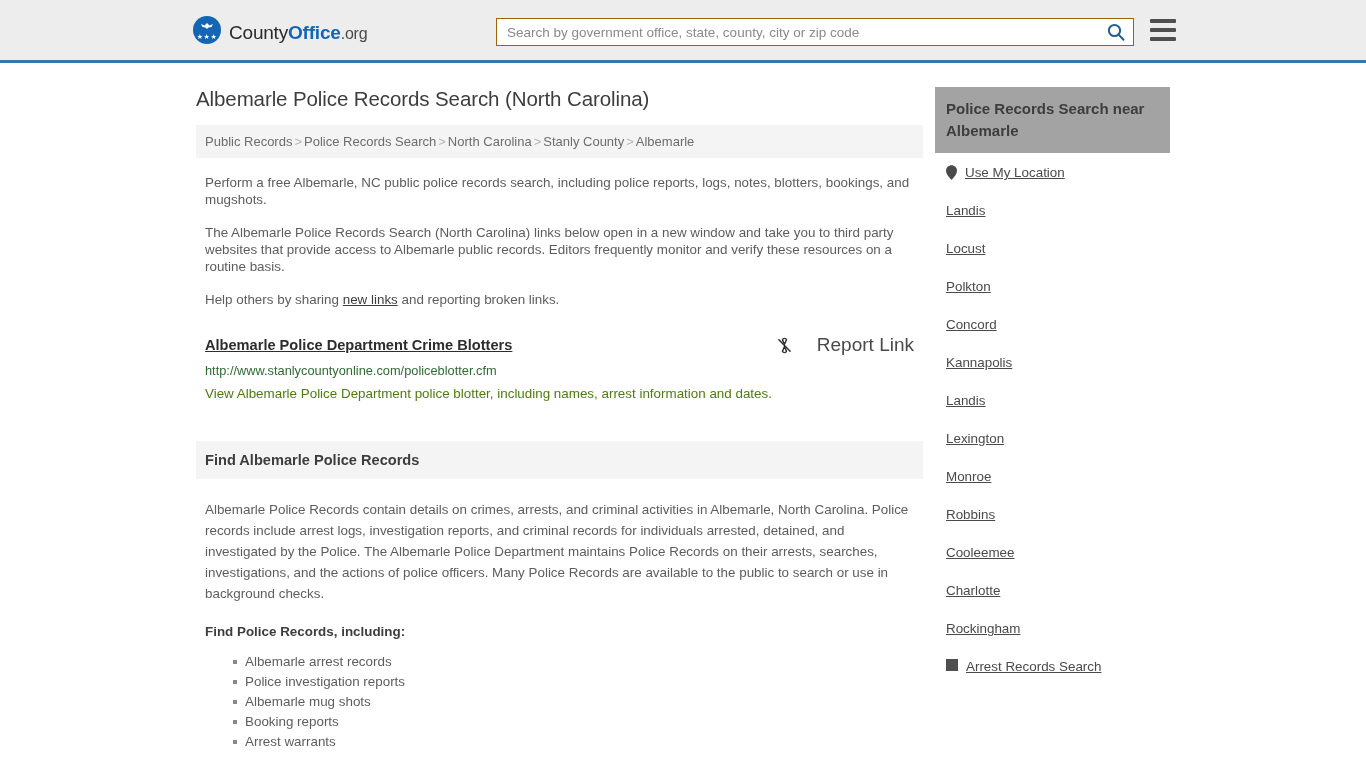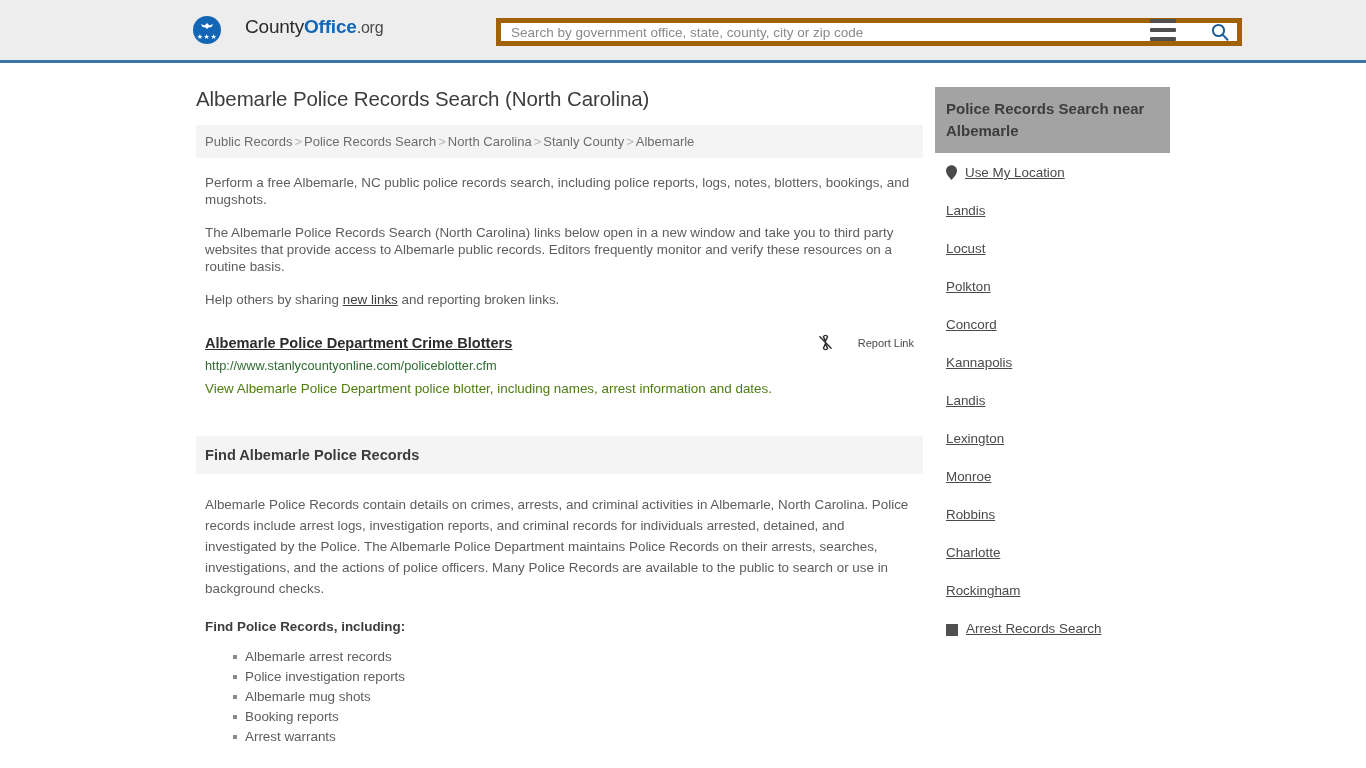--- a/index.html
+++ b/index.html
@@ -16,23 +16,23 @@
   .site-header {
     height:63px;
     background:#ededed;
     border-bottom:3px solid #3a76a8;
     display:flex;
     align-items:center;
     position:relative;
   }
   .brand {
     display:flex;
-    align-items:flex-start;
+    align-items:flex-end;
     margin-left:193px;
-    gap:24px;
+    gap:8px;
   }
   .brand-mark {
     width:28px; height:28px;
     border-radius:50%;
     background:#1266b5;
     position:relative;
     flex:0 0 auto;
     overflow:hidden;
   }
   .brand-mark .eagle {
@@ -55,23 +55,23 @@
     letter-spacing:-0.2px;
     white-space:nowrap;
   }
   .brand-text .b1 { color:#2b2b2b; }
   .brand-text .b2 { color:#1266b5; font-weight:bold; }
   .brand-text .b3 { color:#4a4a4a; font-size:16px; }
 
   .search-wrap {
     position:absolute;
     left:496px; top:18px;
-    width:746px; height:28px;
+    width:638px; height:28px;
     background:#ffffff;
-    border:5px solid #a16207;
+    border:1px solid #a16207;
     display:flex;
     align-items:center;
   }
   .search-input {
     flex:1;
     border:none;
     outline:none;
     background:transparent;
     font-family:"Liberation Sans", sans-serif;
     font-size:13.5px;
@@ -161,21 +161,21 @@
     font-size:14.6px;
     font-weight:bold;
     color:#2d2d2d;
     text-decoration:underline;
     cursor:pointer;
   }
   .report-link {
     display:flex;
     align-items:center;
     gap:24px;
-    font-size:11px;
+    font-size:19px;
     color:#4a4a4a;
     cursor:pointer;
     white-space:nowrap;
     text-align:right;
   }
   .result-url {
     font-size:12.8px;
     color:#2f6b32;
     margin-top:7px;
   }
@@ -234,21 +234,21 @@
     background:#a3a3a3;
     padding:11px 11px;
     font-size:15px;
     font-weight:bold;
     color:#3d3d3d;
     line-height:22px;
   }
   .side-links { padding:0 11px; }
   .side-link-row {
     display:flex;
-    align-items:flex-end;
+    align-items:flex-start;
     gap:8px;
     padding:12px 0 11px 0;
     font-size:13.4px;
   }
   .side-link-row a {
     color:#4a4a4a;
     text-decoration:underline;
   }
   .pin-icon { width:11px; height:15px; flex:0 0 auto; }
   .sq-icon {
@@ -382,20 +382,23 @@
         <div class="side-link-row">
             <a href="#">Lexington</a>
           </div>
         <div class="side-link-row">
             <a href="#">Monroe</a>
           </div>
         <div class="side-link-row">
             <a href="#">Robbins</a>
           </div>
         <div class="side-link-row">
+            <a href="#">Cooleemee</a>
+          </div>
+        <div class="side-link-row">
             <a href="#">Charlotte</a>
           </div>
         <div class="side-link-row">
             <a href="#">Rockingham</a>
           </div>
       </div>
 
 
       <div class="side-links">
         <div class="side-link-row">

